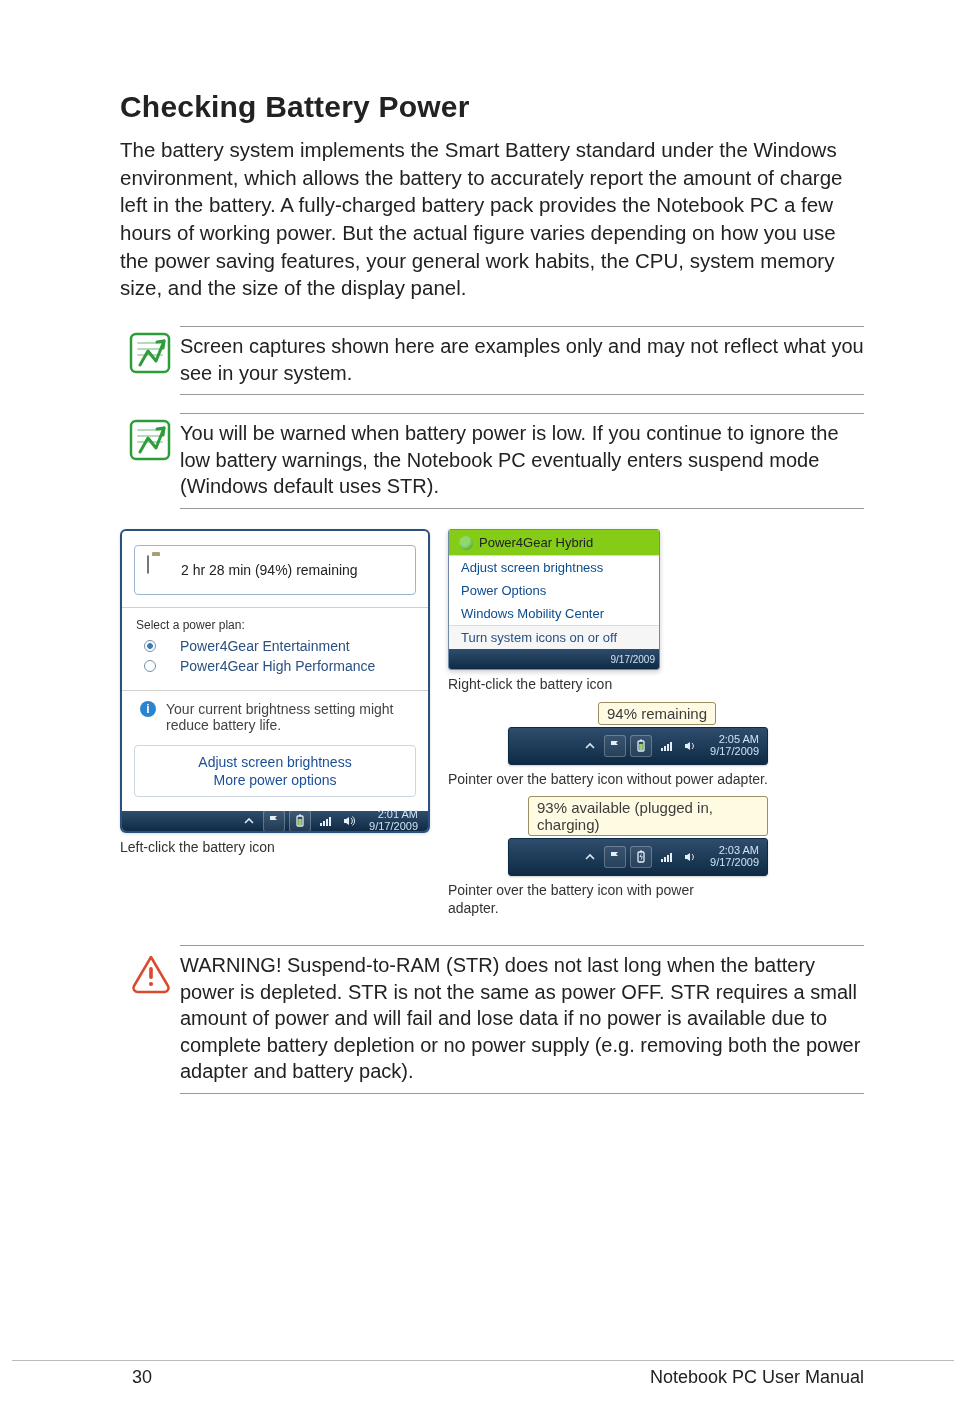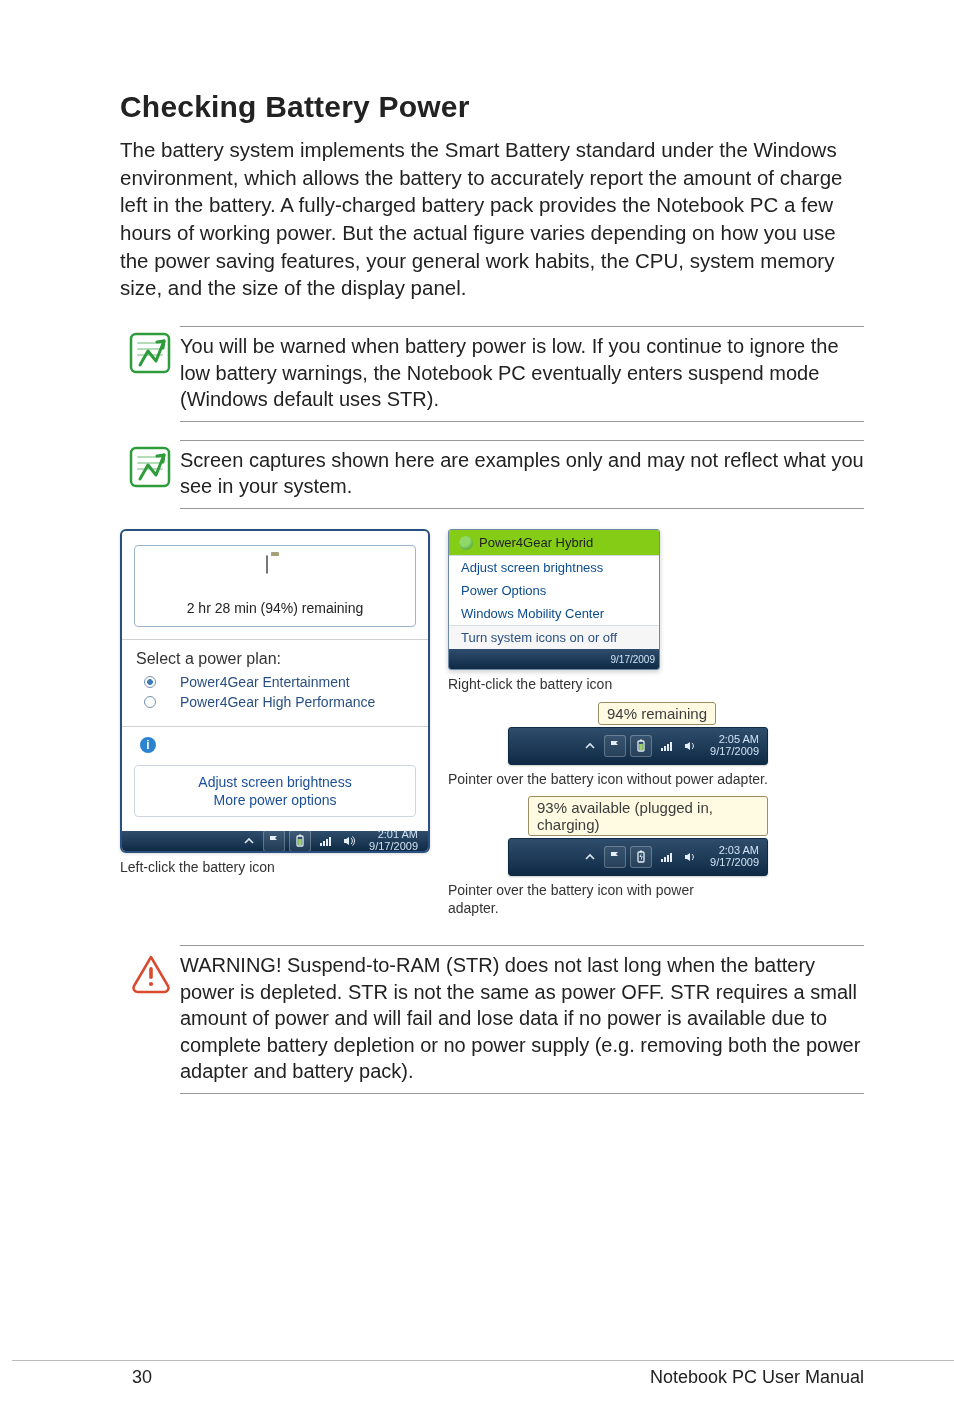--- a/index.html
+++ b/index.html
@@ -77,21 +77,20 @@
   .popup-top {
     padding: 14px 12px 10px 12px;
   }
   .remaining-box {
     border: 1px solid #9bb5cf;
     border-radius: 4px;
     padding: 10px 12px;
     display: flex;
     align-items: center;
     gap: 16px;
-    flex-direction: column;
   }
   .batt-vert {
     width: 18px;
     height: 28px;
     position: relative;
   }
   .batt-vert::before {
     content:"";
     position:absolute;
     top:-4px; left:5px; width:8px; height:4px;
@@ -106,21 +105,21 @@
     font-size: 14px;
     color: #222;
   }
   .divider {
     height:1px; background:#d0d0d0; margin: 2px 0;
   }
   .plan-section {
     padding: 8px 14px 10px 14px;
   }
   .plan-title {
-    font-size: 16px; color:#333; margin-bottom: 6px;
+    font-size: 12px; color:#333; margin-bottom: 6px;
   }
   .radio-row {
     display:flex; align-items:center; gap:24px;
     font-size: 14px; color:#2a5082; margin: 4px 0 4px 8px;
   }
   .radio {
     width:12px; height:12px; border-radius:50%;
     border:1px solid #7191b3; display:inline-block;
     box-sizing:border-box;
   }
@@ -253,49 +252,49 @@
   }
 </style>
 </head>
 <body>
 
 <div class="page">
 
   <h1>Checking Battery Power</h1>
 
   <p class="body-para">The battery system implements the Smart Battery standard under the Windows environment, which allows the battery to accurately report the amount of charge left in the battery. A fully-charged battery pack provides the Notebook PC a few hours of working power. But the actual figure varies depending on how you use the power saving features, your general work habits, the CPU, system memory size, and the size of the display panel.</p>
+
+  <div class="note-block">
+    <div class="note-icon-wrap">
+      <span>
+        <svg width="44" height="44" viewBox="0 0 44 44">
+          <rect x="3" y="3" width="38" height="38" rx="5" fill="none" stroke="#2e9c3a" stroke-width="2.5"></rect>
+          <path d="M10 12 L34 12 M10 18 L34 18 M10 24 L34 24" stroke="#2e9c3a" stroke-width="2" stroke-linecap="round" opacity="0.35"></path>
+          <path d="M12 34 L20 20 L28 30 L36 10" stroke="#2e9c3a" stroke-width="3" fill="none" stroke-linecap="round" stroke-linejoin="round"></path>
+          <path d="M29 11 L36 10 L35 17" stroke="#2e9c3a" stroke-width="3" fill="none" stroke-linecap="round" stroke-linejoin="round"></path>
+        </svg>
+      </span>
+    </div>
+    <div class="note-body">Screen captures shown here are examples only and may not reflect what you see in your system.</div>
+  </div>
 
   <div class="note-block">
     <div class="note-icon-wrap">
       <span>
         <svg width="44" height="44" viewBox="0 0 44 44">
           <rect x="3" y="3" width="38" height="38" rx="5" fill="none" stroke="#2e9c3a" stroke-width="2.5"></rect>
           <path d="M10 12 L34 12 M10 18 L34 18 M10 24 L34 24" stroke="#2e9c3a" stroke-width="2" stroke-linecap="round" opacity="0.35"></path>
           <path d="M12 34 L20 20 L28 30 L36 10" stroke="#2e9c3a" stroke-width="3" fill="none" stroke-linecap="round" stroke-linejoin="round"></path>
           <path d="M29 11 L36 10 L35 17" stroke="#2e9c3a" stroke-width="3" fill="none" stroke-linecap="round" stroke-linejoin="round"></path>
         </svg>
       </span>
     </div>
     <div class="note-body">You will be warned when battery power is low. If you continue to ignore the low battery warnings, the Notebook PC eventually enters suspend mode (Windows default uses STR).</div>
   </div>
 
-  <div class="note-block">
-    <div class="note-icon-wrap">
-      <span>
-        <svg width="44" height="44" viewBox="0 0 44 44">
-          <rect x="3" y="3" width="38" height="38" rx="5" fill="none" stroke="#2e9c3a" stroke-width="2.5"></rect>
-          <path d="M10 12 L34 12 M10 18 L34 18 M10 24 L34 24" stroke="#2e9c3a" stroke-width="2" stroke-linecap="round" opacity="0.35"></path>
-          <path d="M12 34 L20 20 L28 30 L36 10" stroke="#2e9c3a" stroke-width="3" fill="none" stroke-linecap="round" stroke-linejoin="round"></path>
-          <path d="M29 11 L36 10 L35 17" stroke="#2e9c3a" stroke-width="3" fill="none" stroke-linecap="round" stroke-linejoin="round"></path>
-        </svg>
-      </span>
-    </div>
-    <div class="note-body">Screen captures shown here are examples only and may not reflect what you see in your system.</div>
-  </div>
-
   <div class="figures-row">
 
     <div class="col-left">
       <div class="popup-card">
         <div class="popup-top">
           <div class="remaining-box">
             <span class="batt-vert"><span class="batt-vert-body"></span></span>
             <span class="remaining-text">2 hr 28 min (94%) remaining</span>
           </div>
         </div>
@@ -307,20 +306,21 @@
             <span>Power4Gear Entertainment</span>
           </div>
           <div class="radio-row">
             <span class="radio"></span>
             <span>Power4Gear High Performance</span>
           </div>
         </div>
         <div class="divider"></div>
         <div class="info-row">
           <span class="info-i">i</span>
+          <span>Your current brightness setting might reduce battery life.</span>
         </div>
         <div class="links-box">
           <span class="link-a">Adjust screen brightness</span>
           <span class="link-a">More power options</span>
         </div>
         <div class="taskbar">
           <div class="tray">
             <span class="tray-icon">
               <svg width="12" height="12" viewBox="0 0 12 12">
                   <path d="M2 8 L6 4 L10 8" stroke="#dbe8f3" stroke-width="1.6" fill="none"></path>

